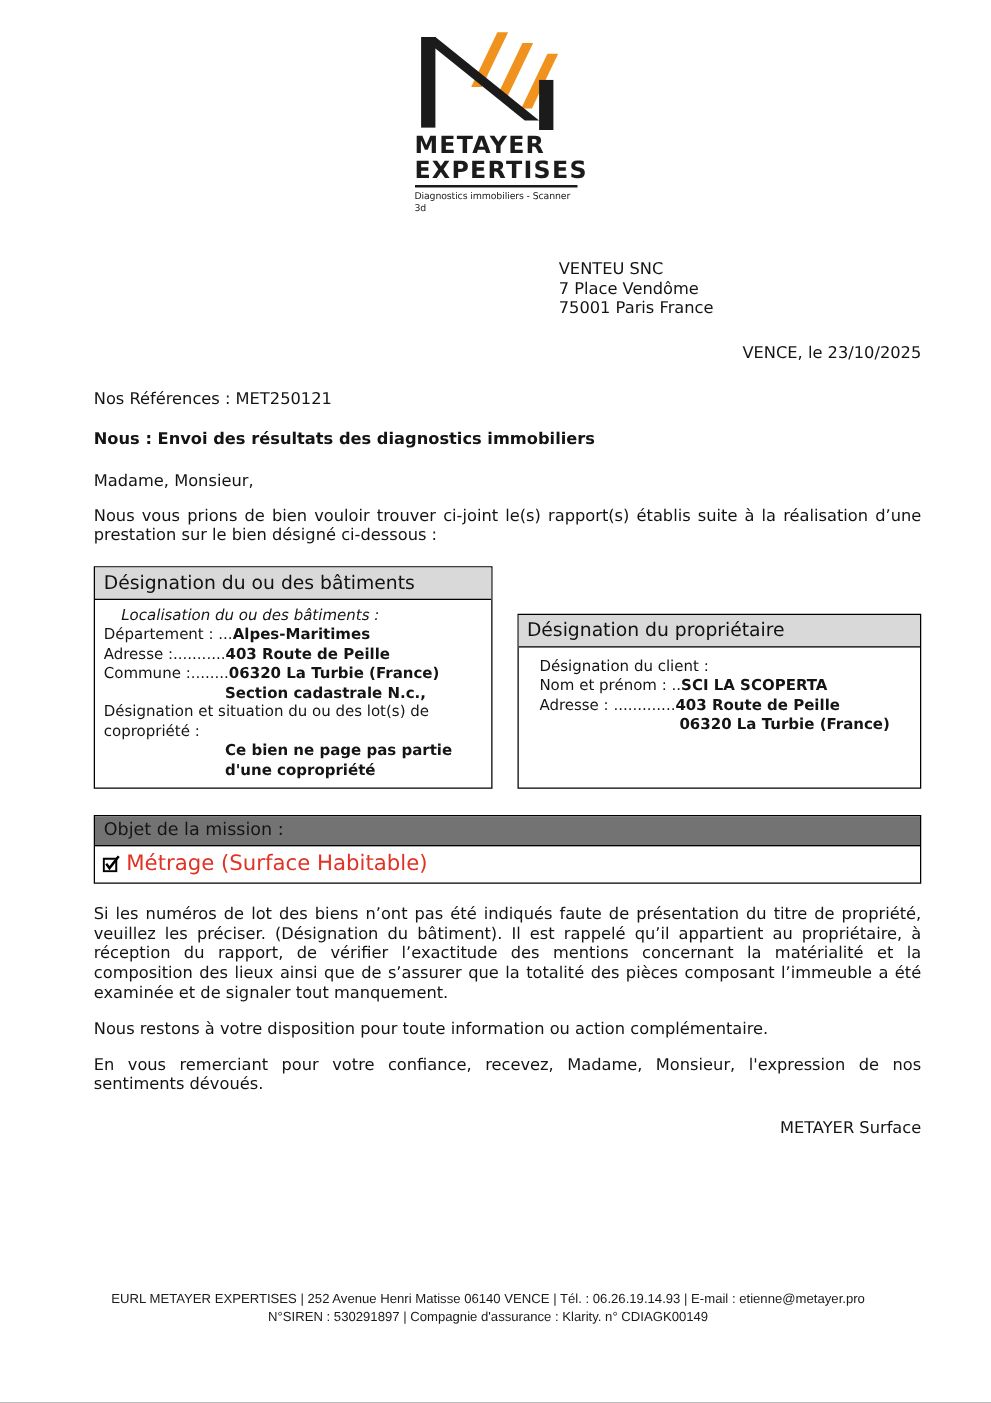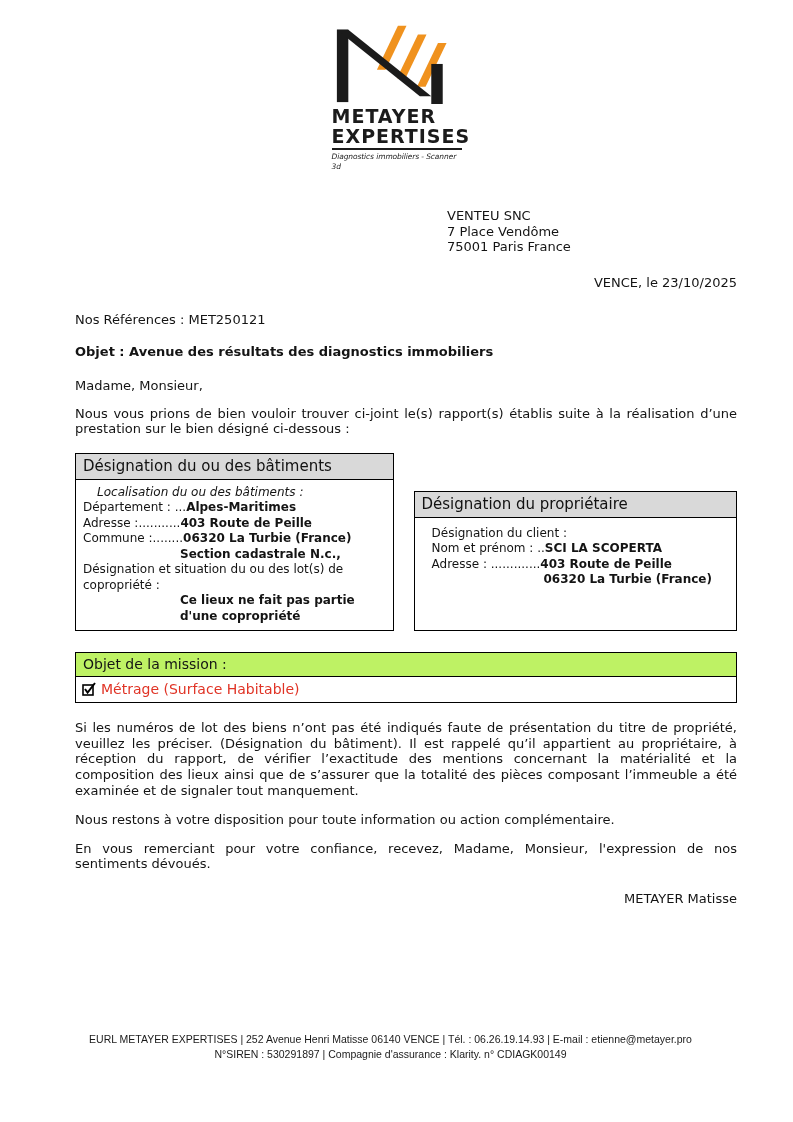--- a/index.html
+++ b/index.html
@@ -21,21 +21,20 @@
   .logo svg { display:block; margin:0 0 2px 0; }
   .logo-name {
     font-size:19px; font-weight:bold; letter-spacing:1px;
     color:#1b1b1b; line-height:20px;
   }
   .logo-tagline {
     margin-top:2px; padding-top:2px;
     border-top:2px solid #1b1b1b;
     font-size:7.5px; color:#222; letter-spacing:-0.1px;
     line-height:10px;
-    font-style:italic;
   }
 
   
   .recipient { margin:36px 0 0 372px; line-height:15.5px; }
   .dateline { margin-top:20px; text-align:right; }
   .reference { margin-top:22px; }
   .subject { margin-top:17px; font-weight:bold; }
   .salutation { margin-top:19px; }
   .para { line-height:15.6px; }
   .justify { text-align:justify; }
@@ -54,26 +53,26 @@
   .box-owner .box-body { padding-top:8px;padding-left:17px; }
   .row-label { font-weight:normal; }
   .row-value { font-weight:bold; }
   .italic-line { font-style:italic;margin-left:14px; }
   .indent-b { margin-left:97px; font-weight:bold; }
   .indent-o { margin-left:112px; font-weight:bold; }
 
   
   .mission { margin-top:21px; border:1px solid #000; }
   .mission-header {
-    background:#bef264; border-bottom:1px solid #000;
+    background:#737373; border-bottom:1px solid #000;
     padding:3px 7px 4px 7px; font-size:14px;
   }
   .mission-body { padding:4px 6px 5px 6px; display:flex; align-items:center; gap:5px; min-height:24px; }
   .mission-body svg { flex:0 0 auto; }
-  .mission-item { font-size:14px; }
+  .mission-item { font-size:17px; }
 
   
   .body1 { margin-top:17px; }
   .body2 { margin-top:14px; }
   .body3 { margin-top:13px; }
   .signature { margin-top:19px; text-align:right; }
 
   
   .footer {
     position:absolute; left:0; right:12px; top:1032px;
@@ -117,38 +116,38 @@
     <div class="recipient">
       <div>VENTEU SNC</div>
       <div>7 Place Vendôme</div>
       <div>75001 Paris France</div>
     </div>
 
     <div class="dateline">VENCE, le 23/10/2025</div>
 
     <div class="reference">Nos Références : MET250121</div>
 
-    <div class="subject">Objet : Avenue des résultats des diagnostics immobiliers</div>
+    <div class="subject">Nous : Envoi des résultats des diagnostics immobiliers</div>
 
     <div class="salutation">Madame, Monsieur,</div>
 
     <p class="para justify intro">Nous vous prions de bien vouloir trouver ci-joint le(s) rapport(s) établis suite à la réalisation d’une prestation sur le bien désigné ci-dessous :</p>
 
     <div class="boxes">
 
       <div class="box box-building">
         <div class="box-header">Désignation du ou des bâtiments</div>
         <div class="box-body">
           <div class="italic-line">Localisation du ou des bâtiments :</div>
           <div><span class="row-label">Département : ...</span><span class="row-value">Alpes-Maritimes</span></div>
           <div><span class="row-label">Adresse :...........</span><span class="row-value">403 Route de Peille</span></div>
           <div><span class="row-label">Commune :........</span><span class="row-value">06320 La Turbie (France)</span></div>
           <div class="indent-b">Section cadastrale N.c.,</div>
           <div>Désignation et situation du ou des lot(s) de copropriété :</div>
-          <div class="indent-b">Ce lieux ne fait pas partie d'une copropriété</div>
+          <div class="indent-b">Ce bien ne page pas partie d'une copropriété</div>
         </div>
       </div>
 
       <div class="box box-owner">
         <div class="box-header">Désignation du propriétaire</div>
         <div class="box-body">
           <div>Désignation du client :</div>
           <div><span class="row-label">Nom et prénom : ..</span><span class="row-value">SCI LA SCOPERTA</span></div>
           <div><span class="row-label">Adresse : .............</span><span class="row-value">403 Route de Peille</span></div>
           <div class="indent-o">06320 La Turbie (France)</div>
@@ -165,21 +164,21 @@
           <path d="M3 7 L5.6 10.5 L13 1" fill="none" stroke="#000" stroke-width="2"></path>
         </svg>
         <span class="mission-item" style="color: rgb(224, 51, 37);">Métrage (Surface Habitable)</span>
       </div>
     </div>
 
     <p class="para justify body1">Si les numéros de lot des biens n’ont pas été indiqués faute de présentation du titre de propriété, veuillez les préciser. (Désignation du bâtiment). Il est rappelé qu’il appartient au propriétaire, à réception du rapport, de vérifier l’exactitude des mentions concernant la matérialité et la composition des lieux ainsi que de s’assurer que la totalité des pièces composant l’immeuble a été examinée et de signaler tout manquement.</p>
     <p class="para body2">Nous restons à votre disposition pour toute information ou action complémentaire.</p>
     <p class="para justify body3">En vous remerciant pour votre confiance, recevez, Madame, Monsieur, l'expression de nos sentiments dévoués.</p>
 
-    <div class="signature">METAYER Matisse</div>
+    <div class="signature">METAYER Surface</div>
   </div>
 
   <div class="footer">
     <div>EURL METAYER EXPERTISES | 252 Avenue Henri Matisse 06140 VENCE | Tél. : 06.26.19.14.93 | E-mail : etienne@metayer.pro</div>
     <div>N°SIREN : 530291897 | Compagnie d'assurance : Klarity. n° CDIAGK00149</div>
   </div>
 
   <div class="pagenum">Rapport DDT : page 1 / 13</div>
 
 </div>

